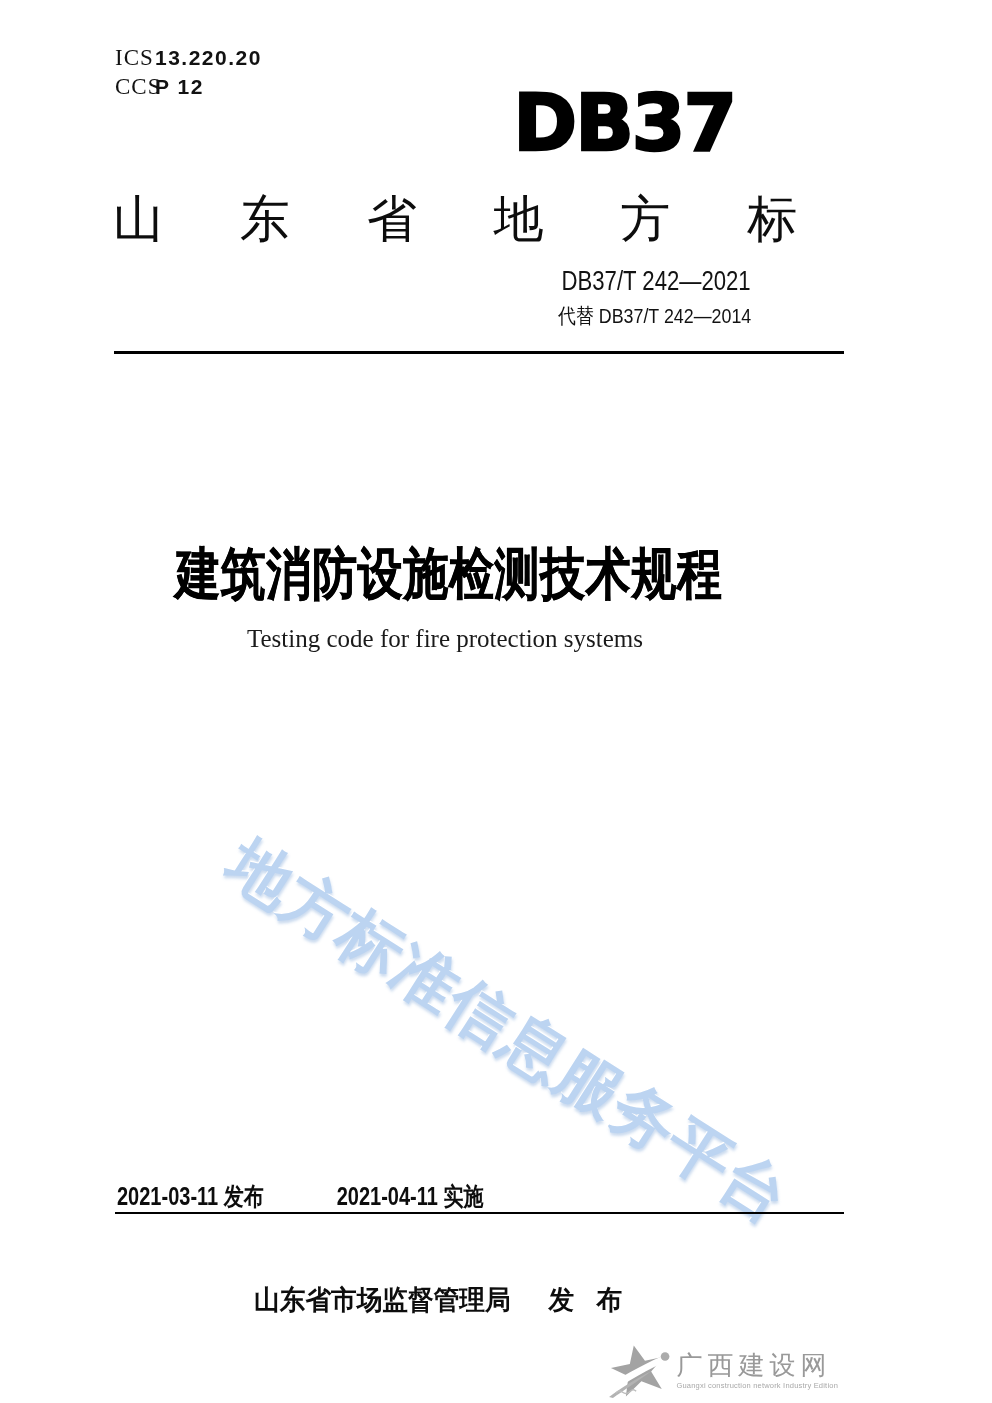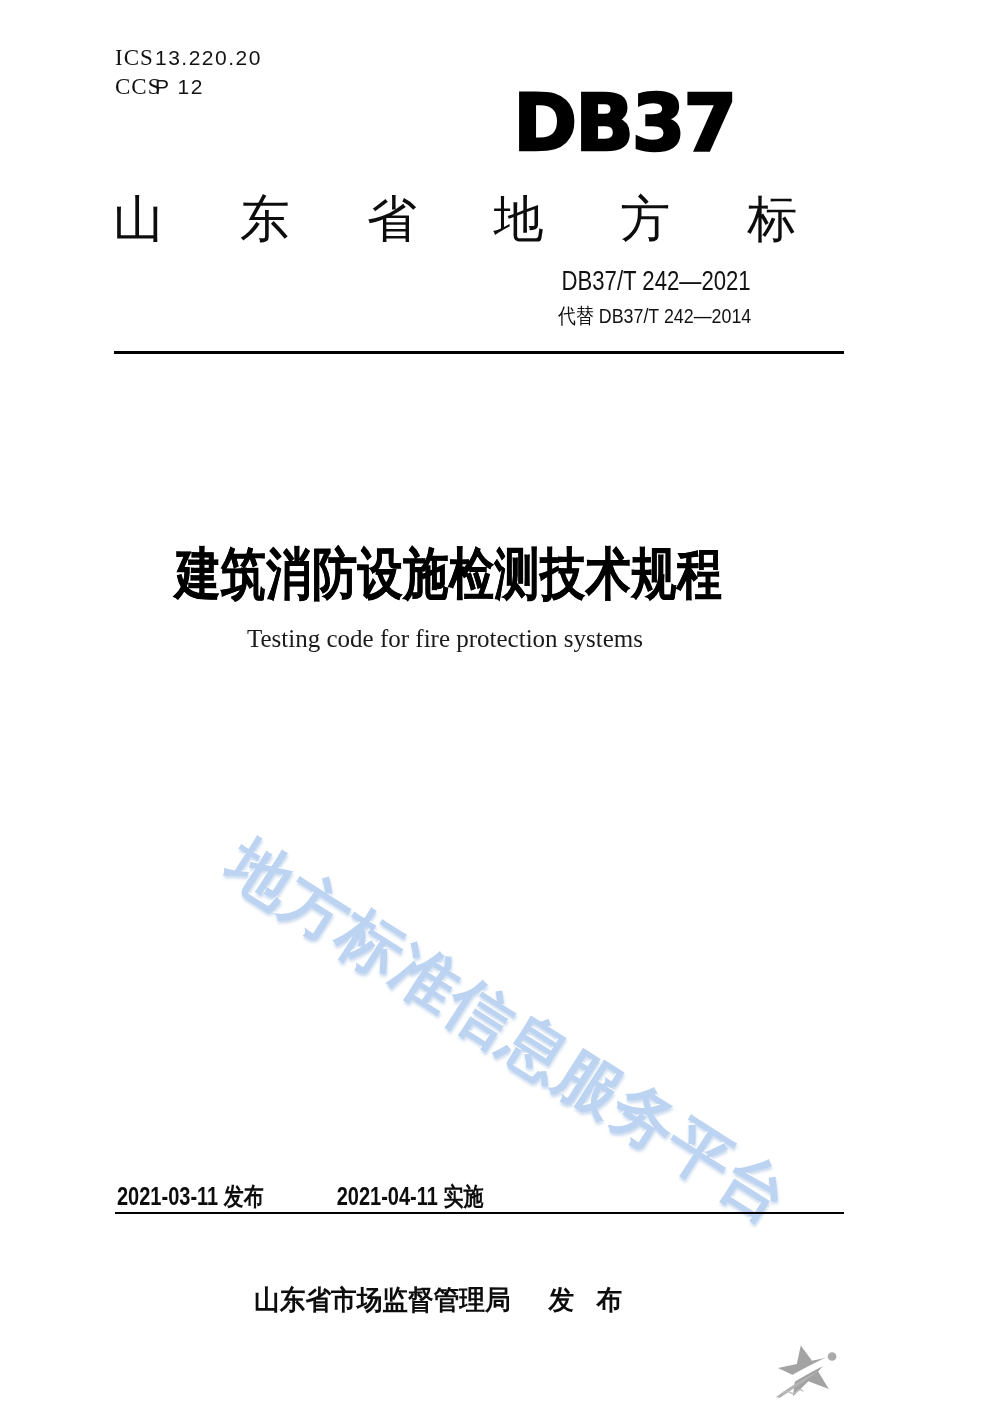--- a/index.html
+++ b/index.html
@@ -11,21 +11,21 @@
     background: #ffffff;
     overflow: hidden;
     font-family: "Liberation Sans", sans-serif;
     color: #121212;
   }
 
   
   .meta { position: absolute; left: 115px; top: 45px; }
   .meta-row { display: flex; align-items: baseline; height: 29px; }
   .meta-label { font-family: "Liberation Serif", serif; font-size: 23px; width: 40px; letter-spacing: 1px; }
-  .meta-value { font-size: 21px; letter-spacing: 1.5px; font-weight: 400; }
+  .meta-value { font-size: 21px; letter-spacing: 1.5px; font-weight: 700; }
 
   
   .issuer-logo {
     position: absolute; top: 84px; right: 109px;
     font-size: 77px; font-weight: 900; line-height: 1;
     letter-spacing: -2px; color: #000;
     -webkit-text-stroke: 2.5px #000;
     transform: scaleY(1.02);
     font-family: "DejaVu Sans", "Liberation Sans", sans-serif;
   }
@@ -170,15 +170,19 @@
   <div class="corner-logo">
     <span>
       <svg width="64" height="56" viewBox="0 0 66 58">
         <polygon points="33,2 41,20 61,20 45,32 52,52 33,40 14,52 21,32 5,20 25,20" fill="#a3a3a3" transform="rotate(-12 33 28)"></polygon>
         <path d="M-2,46 C18,33 42,19 68,9 L68,16 C44,26 20,40 2,53 Z" fill="#ffffff"></path>
         <path d="M2,56 C14,47 28,38 46,29 C31,40 16,50 6,57 Z" fill="#b3b3b3"></path>
         <circle cx="60" cy="14" r="4.5" fill="#ababab"></circle>
         <path d="M9,52 q3,-4 7,-1 q4,3 8,-1 q3,-3 6,0" stroke="#bdbdbd" stroke-width="1.5" fill="none"></path>
       </svg>
     </span>
+    <span class="logo-text">
+      <span class="logo-name">广西建设网</span>
+      <span class="logo-tagline">Guangxi construction network Industry Edition</span>
+    </span>
   </div>
 
 </div>
 
 </body></html>

